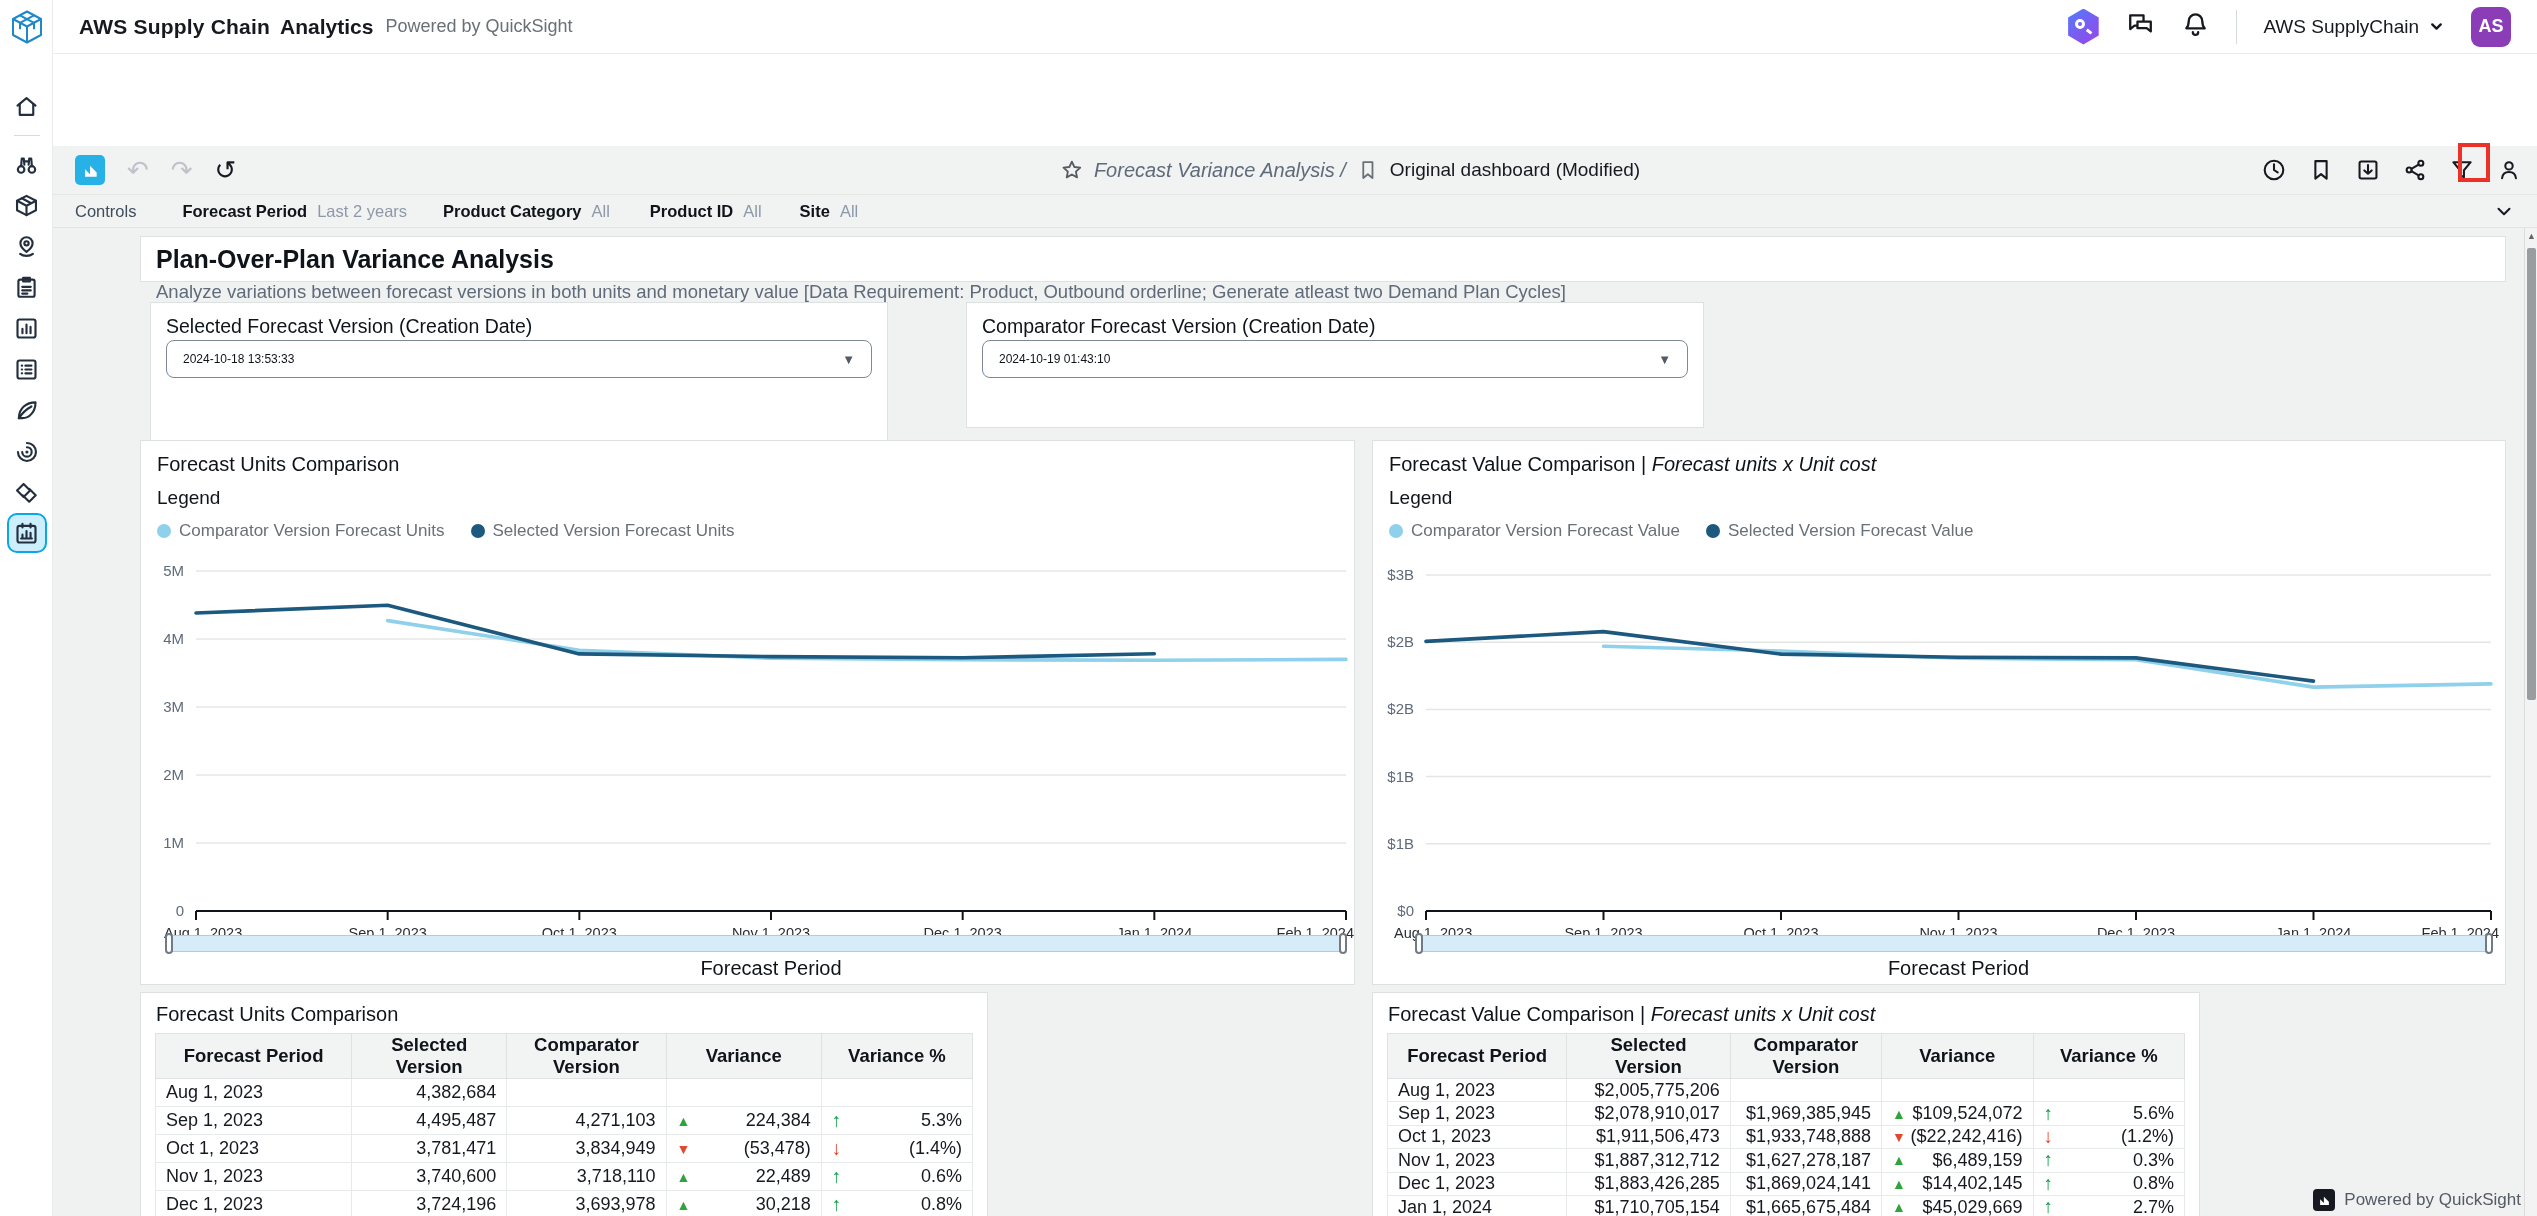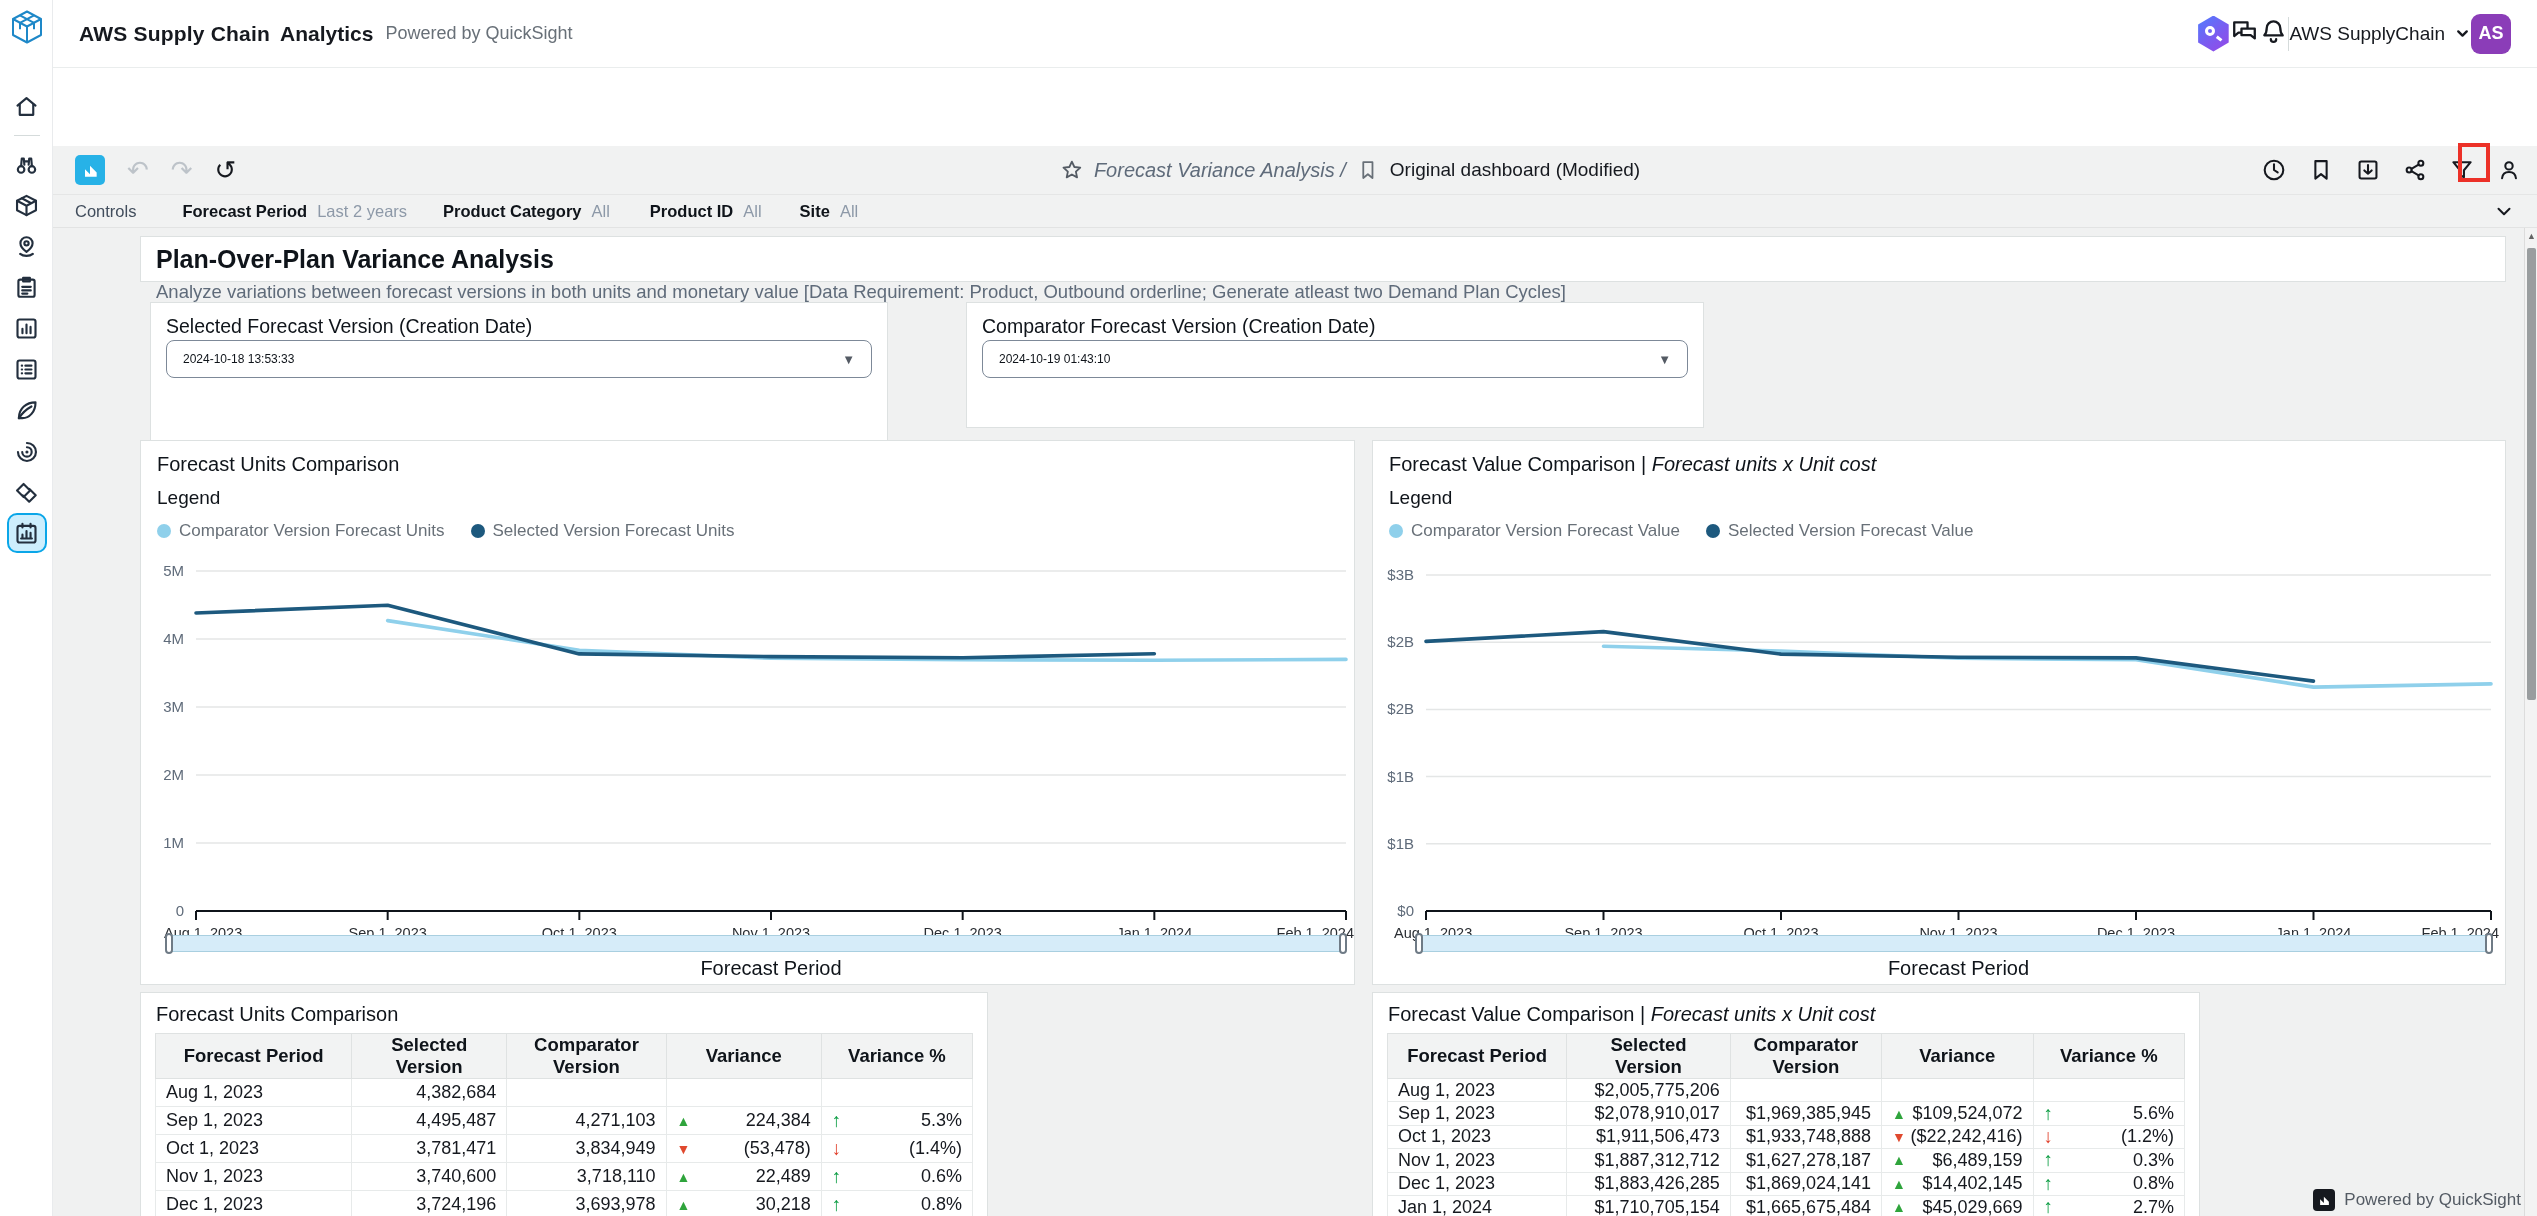--- a/index.html
+++ b/index.html
@@ -9,25 +9,25 @@
   
   #rail { position:absolute; left:0; top:0; width:53px; height:1216px; background:#fff; border-right:1px solid #e9ebed; z-index:5; }
   .rail-logo { position:absolute; left:8px; top:8px; width:38px; height:38px; }
   .rail-items { position:absolute; top:86px; left:0; width:53px; display:flex; flex-direction:column; align-items:center; }
   .rail-item { width:40px; height:40px; display:flex; align-items:center; justify-content:center; margin-bottom:1px; border-radius:10px; cursor:pointer; }
   .rail-item svg { width:27px; height:27px; stroke:#232f3e; fill:none; stroke-width:1.9; stroke-linecap:round; stroke-linejoin:round; }
   .rail-item.active { background:#cdeefd; border:2.5px solid #0aa6e8; }
   .rail-div { width:26px; border-top:1px solid #d5dbdb; margin:8px 0; }
 
   
-  #hdr { position:absolute; left:53px; top:0; right:0; height:68px; background:#fff; border-bottom:1px solid #eaeded; display:flex; align-items:center; padding:16px 26px; }
+  #hdr { position:absolute; left:53px; top:0; right:0; height:54px; background:#fff; border-bottom:1px solid #eaeded; display:flex; align-items:center; padding:16px 26px; }
   .hdr-title { font-size:21px; font-weight:bold; letter-spacing:.2px; }
   .hdr-title2 { font-size:21px; font-weight:bold; margin-left:10px; }
   .hdr-sub { font-size:18px; color:#687078; margin-left:12px; }
-  .hdr-right { margin-left:auto; display:flex; align-items:center; }
+  .hdr-right { margin-left:auto; display:flex; align-items:center; gap:26px; }
   .hicon svg { width:29px; height:29px; stroke:#16191f; fill:none; stroke-width:1.9; stroke-linecap:round; stroke-linejoin:round; }
   .q-hex { width:34px; height:36px; background:linear-gradient(140deg,#4d7fff 0%,#7b5bf0 55%,#9747e6 100%);
            clip-path:polygon(50% 0,95% 25%,95% 75%,50% 100%,5% 75%,5% 25%); position:relative; cursor:pointer; }
   .q-hex .ring { position:absolute; left:9px; top:10px; width:10px; height:10px; border:3.4px solid #fff; border-radius:50%; }
   .q-hex .tail { position:absolute; left:20px; top:21px; width:6px; height:3.4px; background:#fff; transform:rotate(38deg); }
   .hdr-vr { width:1px; height:34px; background:#d5dbdb; }
   .acct { display:flex; align-items:center; gap:9px; font-size:19px; color:#16191f; cursor:pointer; }
   .acct svg { width:17px; height:17px; stroke:#16191f; fill:none; stroke-width:2.2; stroke-linecap:round; stroke-linejoin:round; }
   .avatar { width:40px; height:40px; border-radius:9px; background:#8b3db8; color:#fff; font-weight:bold; font-size:18px; display:flex; align-items:center; justify-content:center; cursor:pointer; }
 

